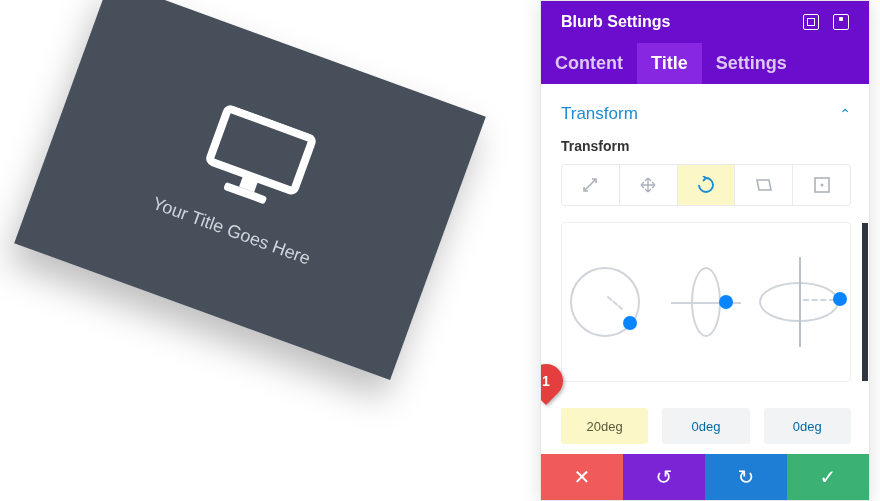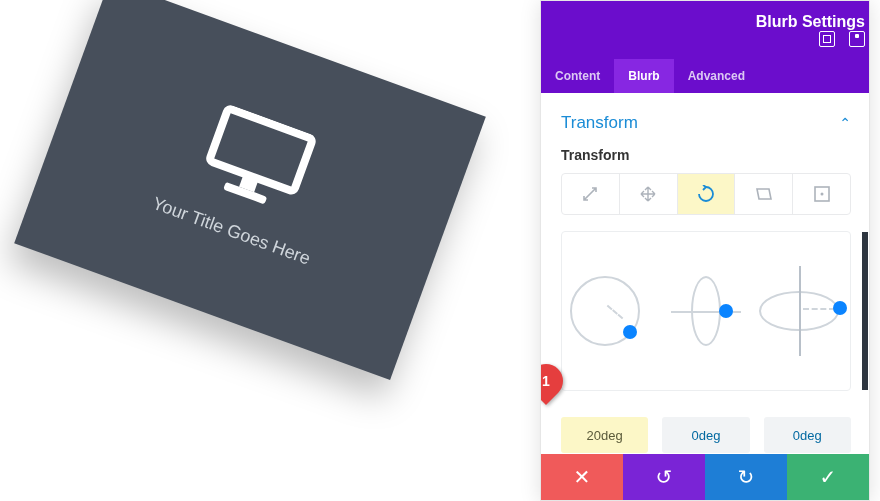--- a/index.html
+++ b/index.html
@@ -49,42 +49,41 @@
     display: flex;
     flex-direction: column;
     background: #fff;
   }
   .panel-header {
     background: #6b0dcc;
     color: #fff;
   }
   .panel-header-top {
     display: flex;
-    align-items: flex-end;
-    padding: 12px 4px;
+    align-items: center;
+    padding: 12px 20px;
     justify-content: space-between;
-    flex-direction: column;
   }
   .panel-title { font-size: 16px; font-weight: 700; }
   .panel-header-top .icons { display:flex; gap:14px; }
   .hicon {
     width:16px; height:16px; border:1.5px solid #fff; border-radius:2px;
     position:relative; cursor:pointer;
   }
   .hicon.expand::before{
     content:""; position:absolute; inset:3px; border:1px solid #fff;
   }
   .hicon.pin::before{
     content:""; position:absolute; left:5px; top:2px; width:4px; height:4px; background:#fff; border-radius:1px;
   }
   .tabs { display:flex; }
   .tab {
     padding: 10px 14px;
     color: #dcc8f3;
-    font-size: 12px;
+    font-size: 18px;
     font-weight: 600;
     cursor: pointer;
   }
   .tab.active { background:#8727e2; color:#fff; }
   .panel-body {
     flex:1; overflow:auto;
     padding:14px 18px 10px 20px;
     position:relative;
   }
   .section-row{
@@ -189,22 +188,22 @@
   <div class="panel-header">
     <div class="panel-header-top">
       <div class="panel-title">Blurb Settings</div>
       <div class="icons">
         <div class="hicon expand"></div>
         <div class="hicon pin"></div>
       </div>
     </div>
     <div class="tabs">
       <div class="tab">Content</div>
-      <div class="tab active">Blurb</div>
-      <div class="tab">Advanced</div>
+      <div class="tab active">Title</div>
+      <div class="tab">Settings</div>
     </div>
   </div>
 
   <div class="panel-body">
     <div class="section-row">
       <div class="section-title">Transform</div>
       <div class="chev">⌃</div>
     </div>
     <div class="sublabel">Transform</div>
 

